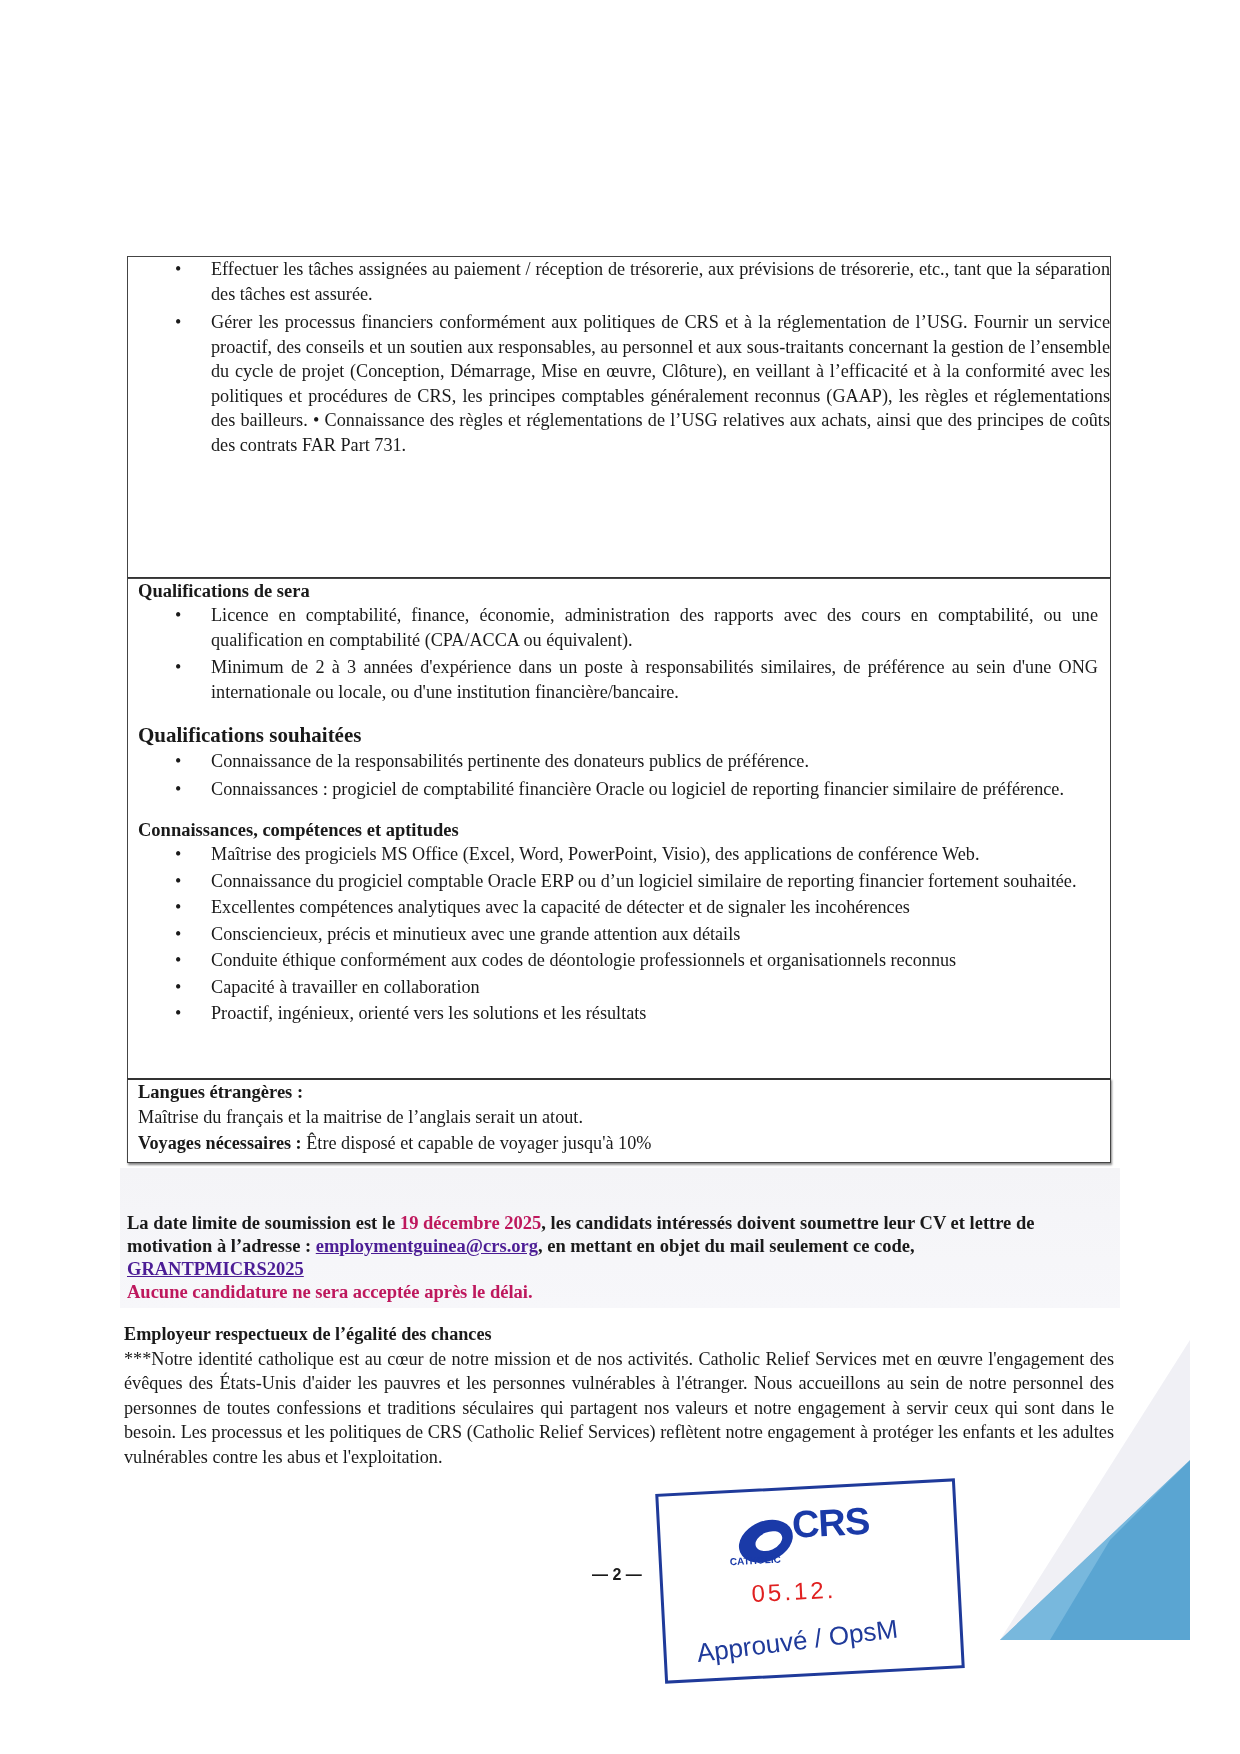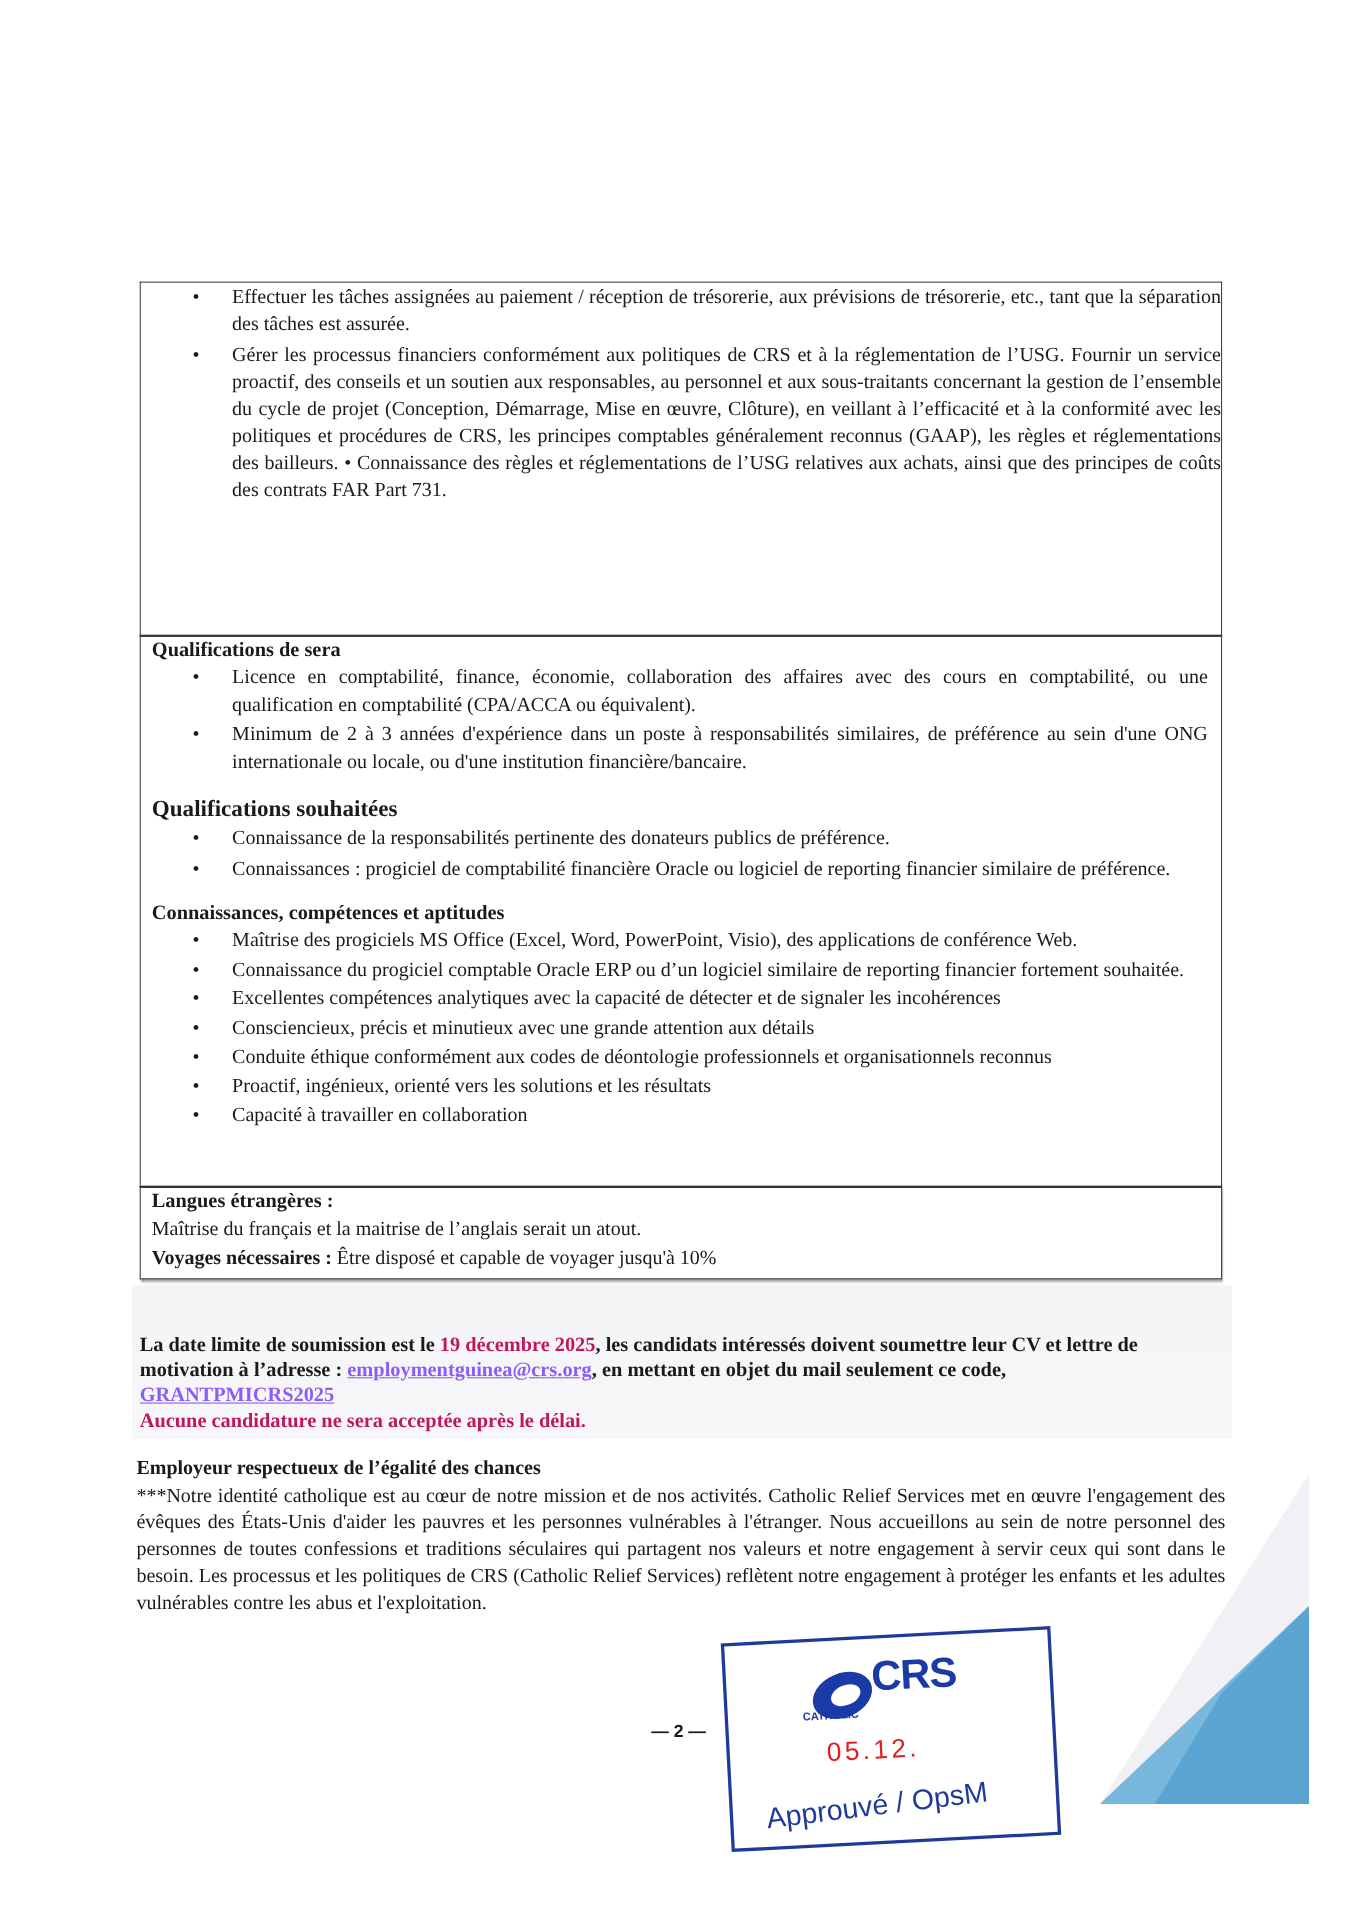--- a/index.html
+++ b/index.html
@@ -26,21 +26,21 @@
     .s2 { padding-top: 0px; }
     .s2 .q1 li { margin-bottom: 3px; padding-right: 12px; text-align: justify; }
     .s2 .gap { height: 14px; }
     .s2 li.tight { margin-bottom: 2px; }
 
     .lang-text { font-size: 18.2px; line-height: 26px; padding-left: 10px; }
 
     .deadline { position: absolute; left: 127px; top: 1212px; width: 990px;
                 font-size: 18.5px; line-height: 23px; font-weight: bold; }
     .deadline .red { color: #be185d; }
-    .deadline .link { color: #8b5cf6; text-decoration: underline; }
+    .deadline .link { color: #4c1d95; text-decoration: underline; }
     .bg-band { position: absolute; left: 120px; top: 1168px; width: 1000px; height: 140px;
                background: linear-gradient(#f4f4f7, #f7f7fa); }
 
     .eeo { position: absolute; left: 124px; top: 1322px; width: 990px; font-size: 18.2px; line-height: 24.5px; }
     .eeo .title { font-weight: bold; }
     .eeo .body { text-align: justify; }
 
     .pagenum { position: absolute; left: 592px; top: 1566px; font-family: "Liberation Sans", sans-serif;
                font-size: 16px; font-weight: bold; }
 
@@ -66,39 +66,39 @@
   <div class="box box1">
     <ul class="bl s1">
       <li>Effectuer les tâches assignées au paiement / réception de trésorerie, aux prévisions de trésorerie, etc., tant que la séparation des tâches est assurée.</li>
       <li>Gérer les processus financiers conformément aux politiques de CRS et à la réglementation de l’USG. Fournir un service proactif, des conseils et un soutien aux responsables, au personnel et aux sous-traitants concernant la gestion de l’ensemble du cycle de projet (Conception, Démarrage, Mise en œuvre, Clôture), en veillant à l’efficacité et à la conformité avec les politiques et procédures de CRS, les principes comptables généralement reconnus (GAAP), les règles et réglementations des bailleurs. • Connaissance des règles et réglementations de l’USG relatives aux achats, ainsi que des principes de coûts des contrats FAR Part 731.</li>
     </ul>
   </div>
 
   <div class="box box2 s2">
     <div class="hdr">Qualifications de sera</div>
     <ul class="bl q1">
-      <li>Licence en comptabilité, finance, économie, collaboration des affaires avec des cours en comptabilité, ou une qualification en comptabilité (CPA/ACCA ou équivalent).</li>
+      <li>Licence en comptabilité, finance, économie, administration des rapports avec des cours en comptabilité, ou une qualification en comptabilité (CPA/ACCA ou équivalent).</li>
       <li>Minimum de 2 à 3 années d'expérience dans un poste à responsabilités similaires, de préférence au sein d'une ONG internationale ou locale, ou d'une institution financière/bancaire.</li>
     </ul>
     <div class="gap"></div>
     <div class="hdr big">Qualifications souhaitées</div>
     <ul class="bl q1">
       <li>Connaissance de la responsabilités pertinente des donateurs publics de préférence.</li>
       <li>Connaissances : progiciel de comptabilité financière Oracle ou logiciel de reporting financier similaire de préférence.</li>
     </ul>
     <div class="gap"></div>
     <div class="hdr">Connaissances, compétences et aptitudes</div>
     <ul class="bl q1">
       <li class="tight">Maîtrise des progiciels MS Office (Excel, Word, PowerPoint, Visio), des applications de conférence Web.</li>
       <li class="tight">Connaissance du progiciel comptable Oracle ERP ou d’un logiciel similaire de reporting financier fortement souhaitée.</li>
       <li class="tight">Excellentes compétences analytiques avec la capacité de détecter et de signaler les incohérences</li>
       <li class="tight">Consciencieux, précis et minutieux avec une grande attention aux détails</li>
       <li class="tight">Conduite éthique conformément aux codes de déontologie professionnels et organisationnels reconnus</li>
+      <li class="tight">Capacité à travailler en collaboration</li>
       <li class="tight">Proactif, ingénieux, orienté vers les solutions et les résultats</li>
-      <li class="tight">Capacité à travailler en collaboration</li>
     </ul>
   </div>
 
   <div class="box box3">
     <div class="hdr">Langues étrangères :</div>
     <div class="lang-text">Maîtrise du français et la maitrise de l’anglais serait un atout.</div>
     <div class="lang-text"><b>Voyages nécessaires :</b><span> Être disposé et capable de voyager jusqu'à 10%</span></div>
   </div>
 
   <div class="bg-band"></div>

